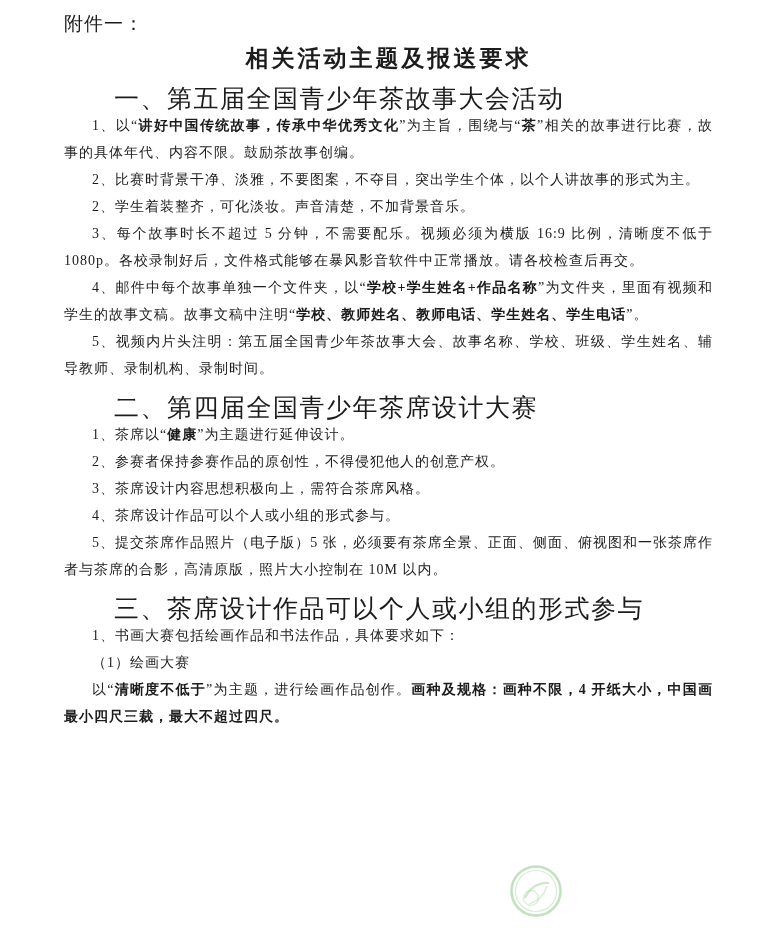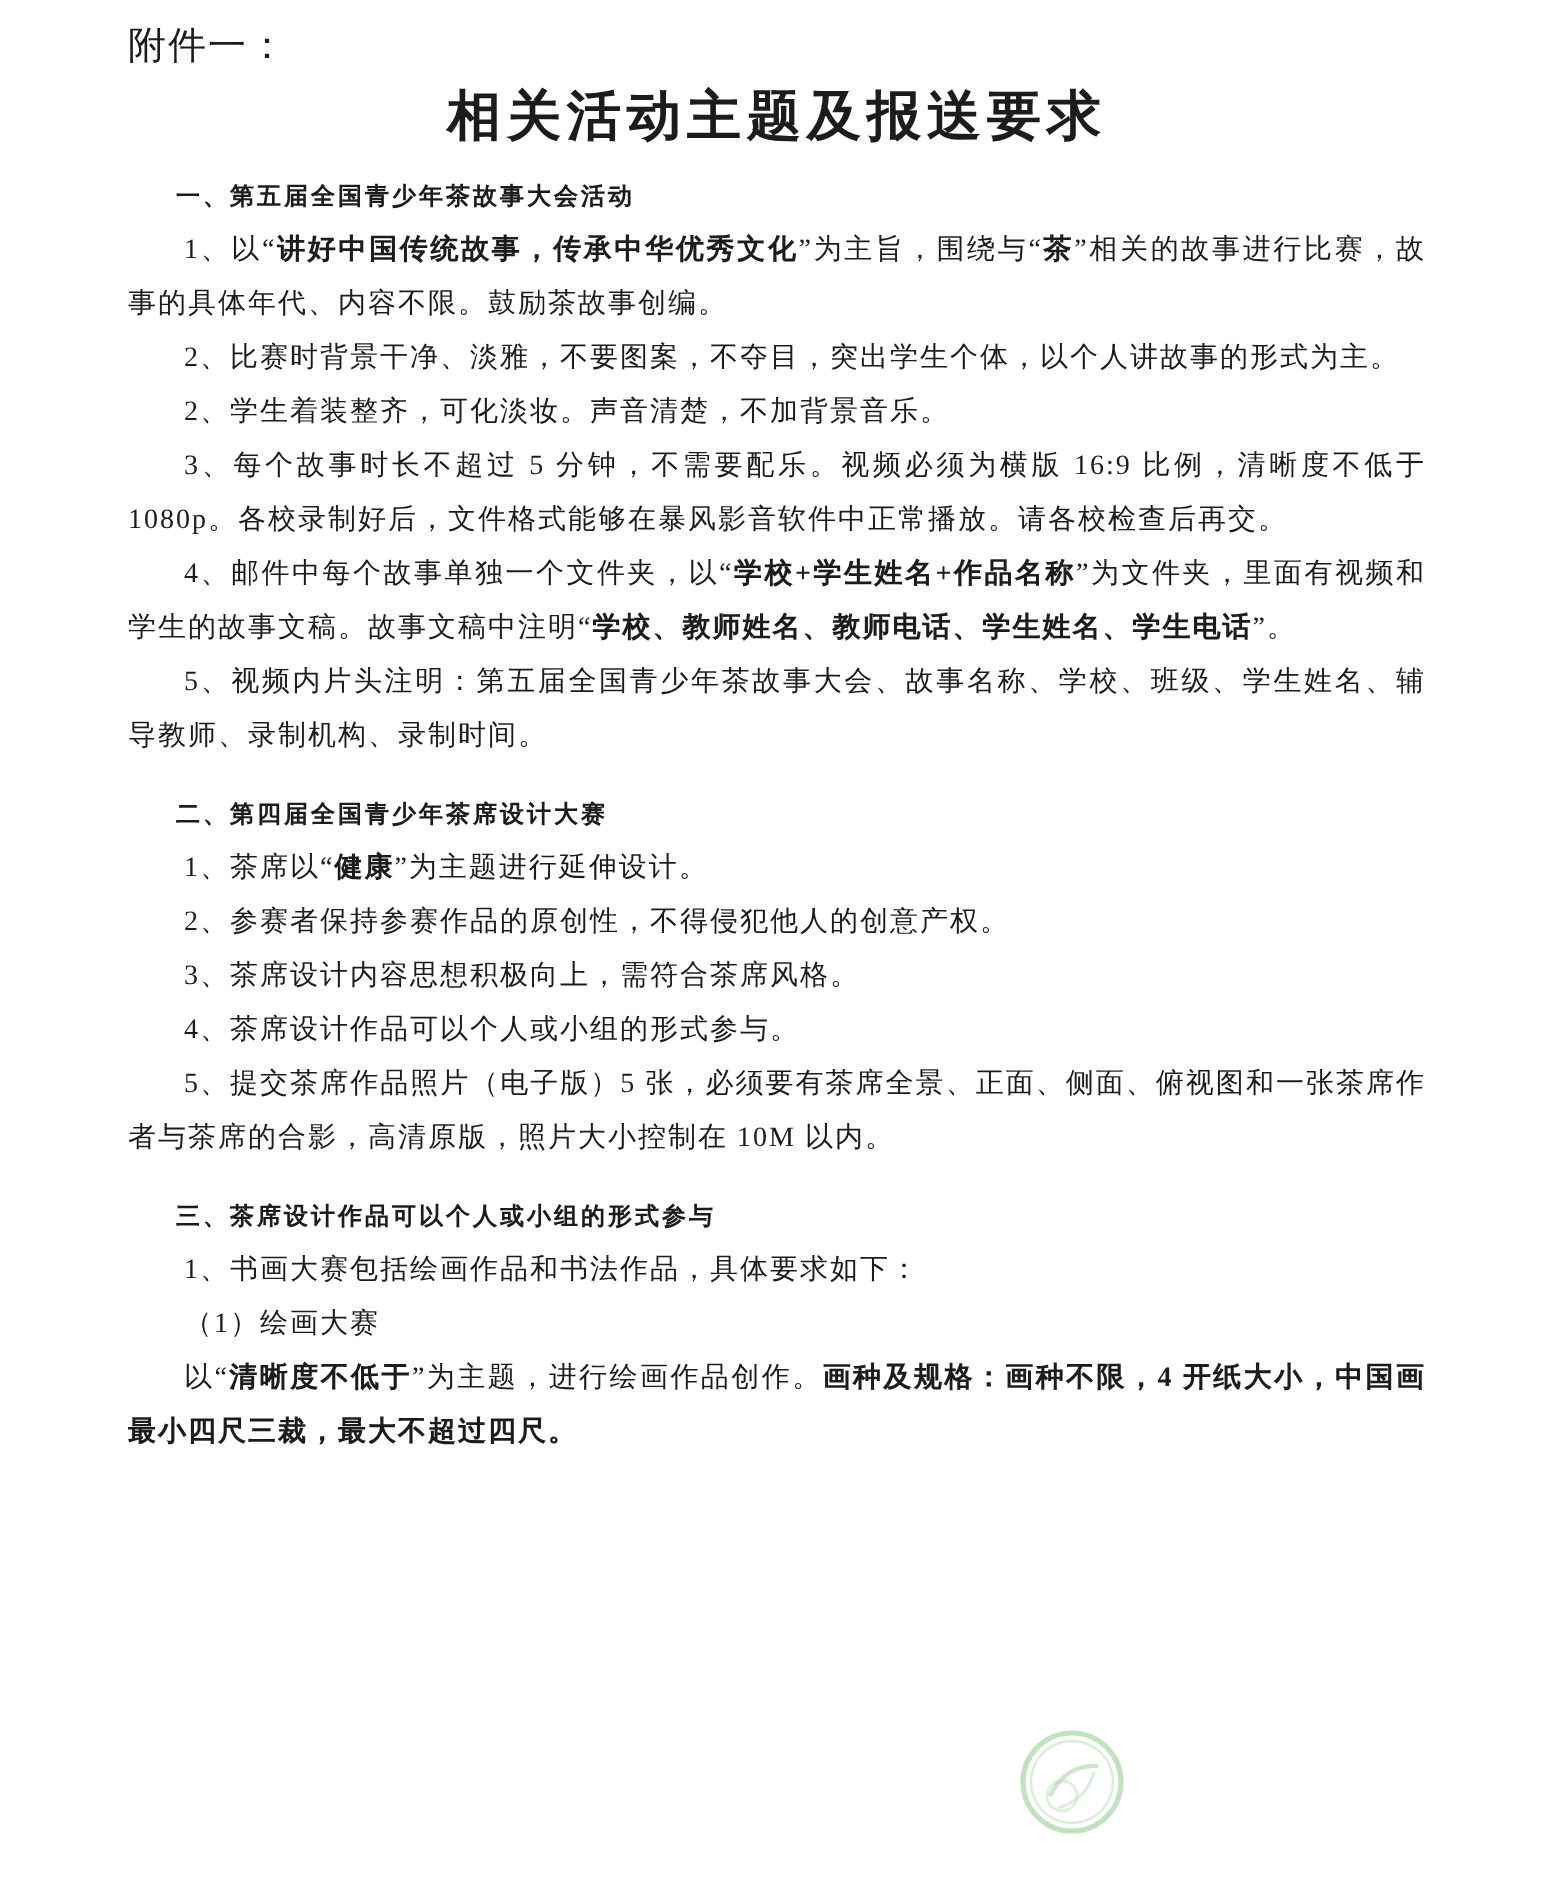--- a/index.html
+++ b/index.html
@@ -23,31 +23,31 @@
     padding: 10px 58px 0 64px;
     z-index: 1;
   }
   .attachment {
     font-size: 19px;
     line-height: 27px;
     margin: 0;
     letter-spacing: 1px;
   }
   .doc-title {
-    font-size: 27px;
+    font-size: 23px;
     line-height: 29px;
     font-weight: 700;
     text-align: center;
     margin: 7px 0 0 0;
     letter-spacing: 3px;
   }
   .sec-heading {
-    font-size: 12px;
+    font-size: 25px;
     line-height: 27px;
-    font-weight: 700;
+    font-weight: 400;
     margin: 12px 0 0 0;
     text-indent: 2em;
     letter-spacing: 1.5px;
   }
   .para {
     font-size: 14px;
     line-height: 27px;
     margin: 0;
     text-indent: 2em;
     text-align: justify;

